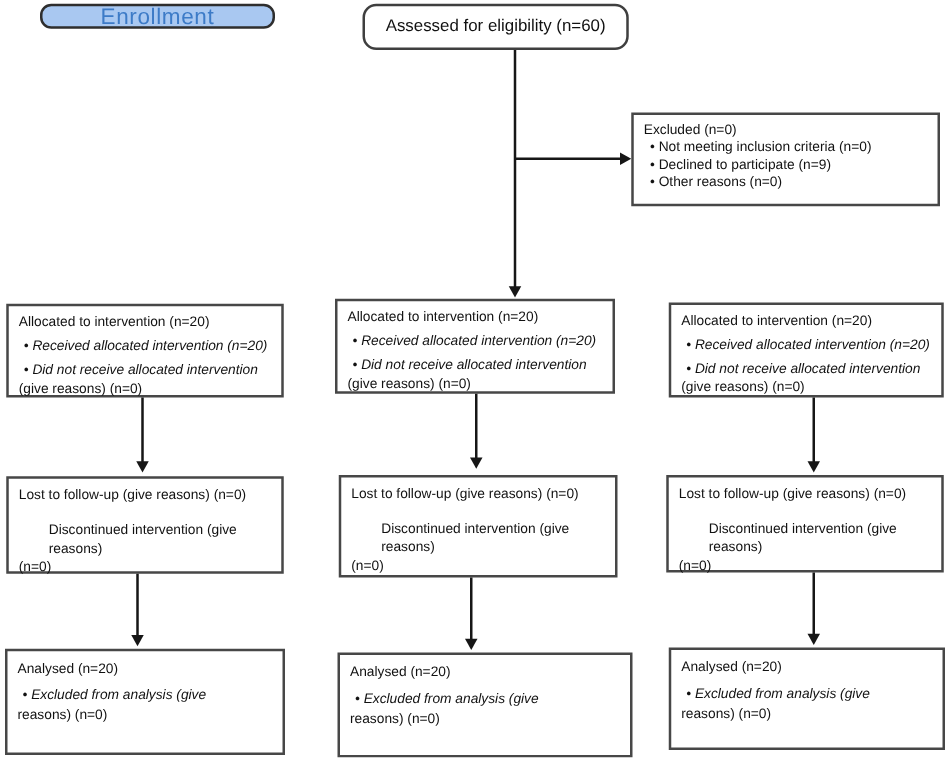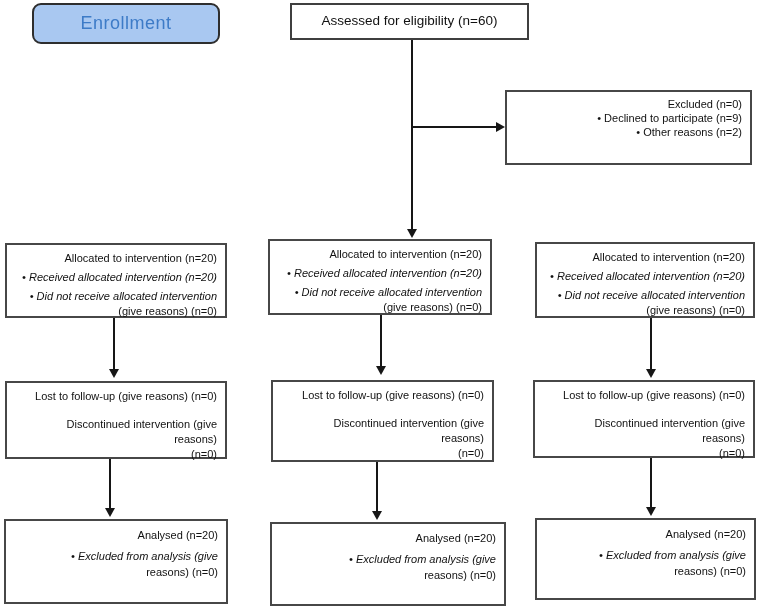--- a/index.html
+++ b/index.html
@@ -2,21 +2,21 @@
 <html><head>
 <meta charset="utf-8">
 <style>
   html,body { margin:0; padding:0; }
   .canvas {
     position:relative; width:759px; height:606px; background:#ffffff;
     overflow:hidden; font-family:"Liberation Sans", sans-serif; color:#111;
   }
   .box {
     position:absolute; box-sizing:border-box; background:#ffffff;
-    border:2px solid #474747; font-size:11px; line-height:1.36; padding:6px 8px;text-align:right;
+    border:2px solid #474747; font-size:11px; line-height:1.36; padding:6px 8px;
   }
   .center { display:flex; align-items:center; justify-content:center; text-align:center; }
   .enrollment {
     background:#a9c8f1; border:2px solid #2e2e2e; border-radius:9px;
     color:#3d7bc7; font-size:18px; letter-spacing:0.5px;
   }
   .assessed { font-size:13.5px; border-color:#3f3f3f; }
   .excluded { line-height:1.28; padding-top:5px; }
   .analysed { line-height:1.5; }
   .line { margin:0; }
@@ -31,22 +31,22 @@
     border-left:5px solid transparent; border-right:5px solid transparent;
     border-top:9px solid #161616;
   }
   .head-right {
     position:absolute; width:0; height:0;
     border-top:5px solid transparent; border-bottom:5px solid transparent;
     border-left:9px solid #161616;
   }
 
   
-  #enrollment { left:32px; top:3px; width:188px; height:41px; }
-  #assessed   { left:290px; top:3px; width:239px; height:37px; }
+  #enrollment { left:32px; top:3px; width:188px; height:20px; }
+  #assessed   { left:290px; top:3px; width:213px; height:37px;border-radius:11px; }
   #excluded   { left:505px; top:90px; width:247px; height:75px; }
 
   #alloc-0 { left:5px;   top:243px; width:222px; height:75px; }
   #alloc-1 { left:268px; top:239px; width:224px; height:76px; }
   #alloc-2 { left:535px; top:242px; width:220px; height:76px; }
 
   #follow-0 { left:5px;   top:381px; width:222px; height:78px; }
   #follow-1 { left:271px; top:380px; width:223px; height:82px; }
   #follow-2 { left:533px; top:380px; width:222px; height:78px; }
 
@@ -68,22 +68,23 @@
   </div>
 
   <div class="vline" style="left:411px; top:40px; height:190px;"></div>
   <div class="head-down" style="left:407px; top:229px;"></div>
 
   <div class="hline" style="left:412px; top:126px; width:85px;"></div>
   <div class="head-right" style="left:496px; top:122px;"></div>
 
   <div id="excluded" class="box excluded">
     <div class="line">Excluded (n=0)</div>
+    <div class="line bullet-tight">• Not meeting inclusion criteria (n=0)</div>
     <div class="line bullet-tight">• Declined to participate (n=9)</div>
-    <div class="line bullet-tight">• Other reasons (n=2)</div>
+    <div class="line bullet-tight">• Other reasons (n=0)</div>
   </div>
 
   <div id="alloc-0" class="box">
     <div class="line">Allocated to intervention (n=20)</div>
     <div class="line bullet">• Received allocated intervention (n=20)</div>
     <div class="line bullet">• Did not receive allocated intervention</div>
     <div class="line cont">(give reasons) (n=0)</div>
   </div>
   <div id="alloc-1" class="box">
     <div class="line">Allocated to intervention (n=20)</div>

